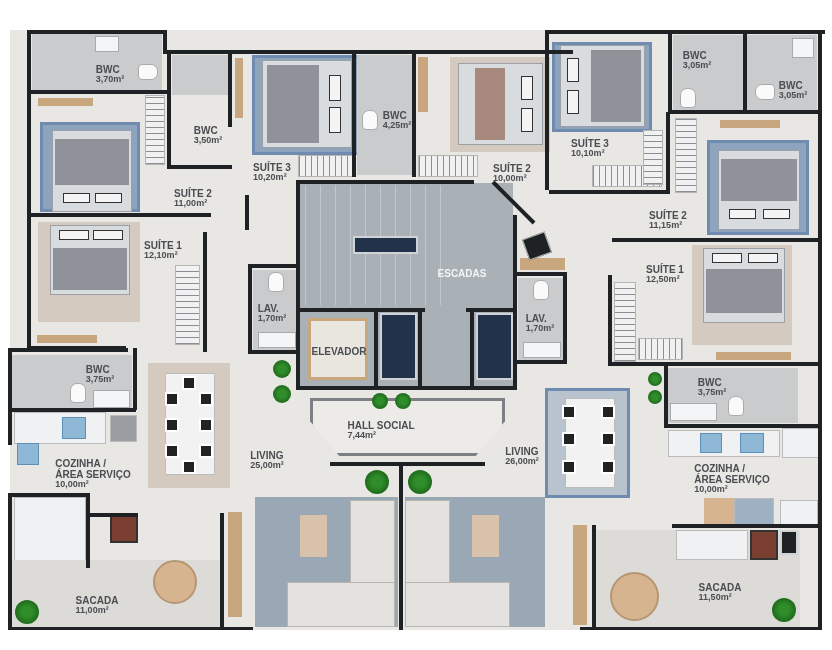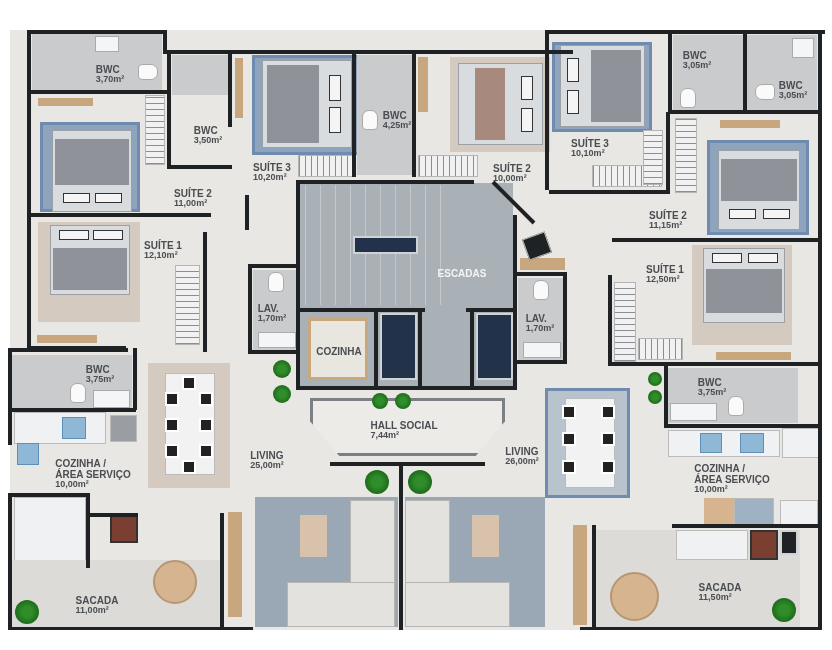--- a/index.html
+++ b/index.html
@@ -290,22 +290,22 @@
   <div class="label" style="left:93px;top:458px;">
       <span style="display:block">COZINHA /</span>
       <span style="display:block">ÁREA SERVIÇO</span>
       <span class="area">10,00m²</span>
     </div>
   <div class="label" style="left:267px;top:450px;"><span>LIVING</span><span class="area">25,00m²</span></div>
   <div class="label" style="left:97px;top:595px;"><span>SACADA</span><span class="area">11,00m²</span></div>
 
   <div class="label" style="left:397px;top:110px;"><span>BWC</span><span class="area">4,25m²</span></div>
   <div class="label light" style="left:452px;top:268px;padding-left:20px;"><span>ESCADAS</span></div>
-  <div class="label" style="left:339px;top:346px;"><span>COZINHA</span></div>
-  <div class="label" style="left:404px;top:420px;"><span>HALL SOCIAL</span><span class="area">7,44m²</span></div>
+  <div class="label" style="left:339px;top:346px;"><span>ELEVADOR</span></div>
+  <div class="label" style="left:381px;top:420px;"><span>HALL SOCIAL</span><span class="area">7,44m²</span></div>
 
   <div class="label" style="left:512px;top:163px;"><span>SUÍTE 2</span><span class="area">10,00m²</span></div>
   <div class="label" style="left:590px;top:138px;"><span>SUÍTE 3</span><span class="area">10,10m²</span></div>
   <div class="label" style="left:697px;top:50px;"><span>BWC</span><span class="area">3,05m²</span></div>
   <div class="label" style="left:793px;top:80px;"><span>BWC</span><span class="area">3,05m²</span></div>
   <div class="label" style="left:668px;top:210px;"><span>SUÍTE 2</span><span class="area">11,15m²</span></div>
   <div class="label" style="left:665px;top:264px;"><span>SUÍTE 1</span><span class="area">12,50m²</span></div>
   <div class="label" style="left:540px;top:313px;"><span>LAV.</span><span class="area">1,70m²</span></div>
   <div class="label" style="left:712px;top:377px;"><span>BWC</span><span class="area">3,75m²</span></div>
   <div class="label" style="left:522px;top:446px;"><span>LIVING</span><span class="area">26,00m²</span></div>

